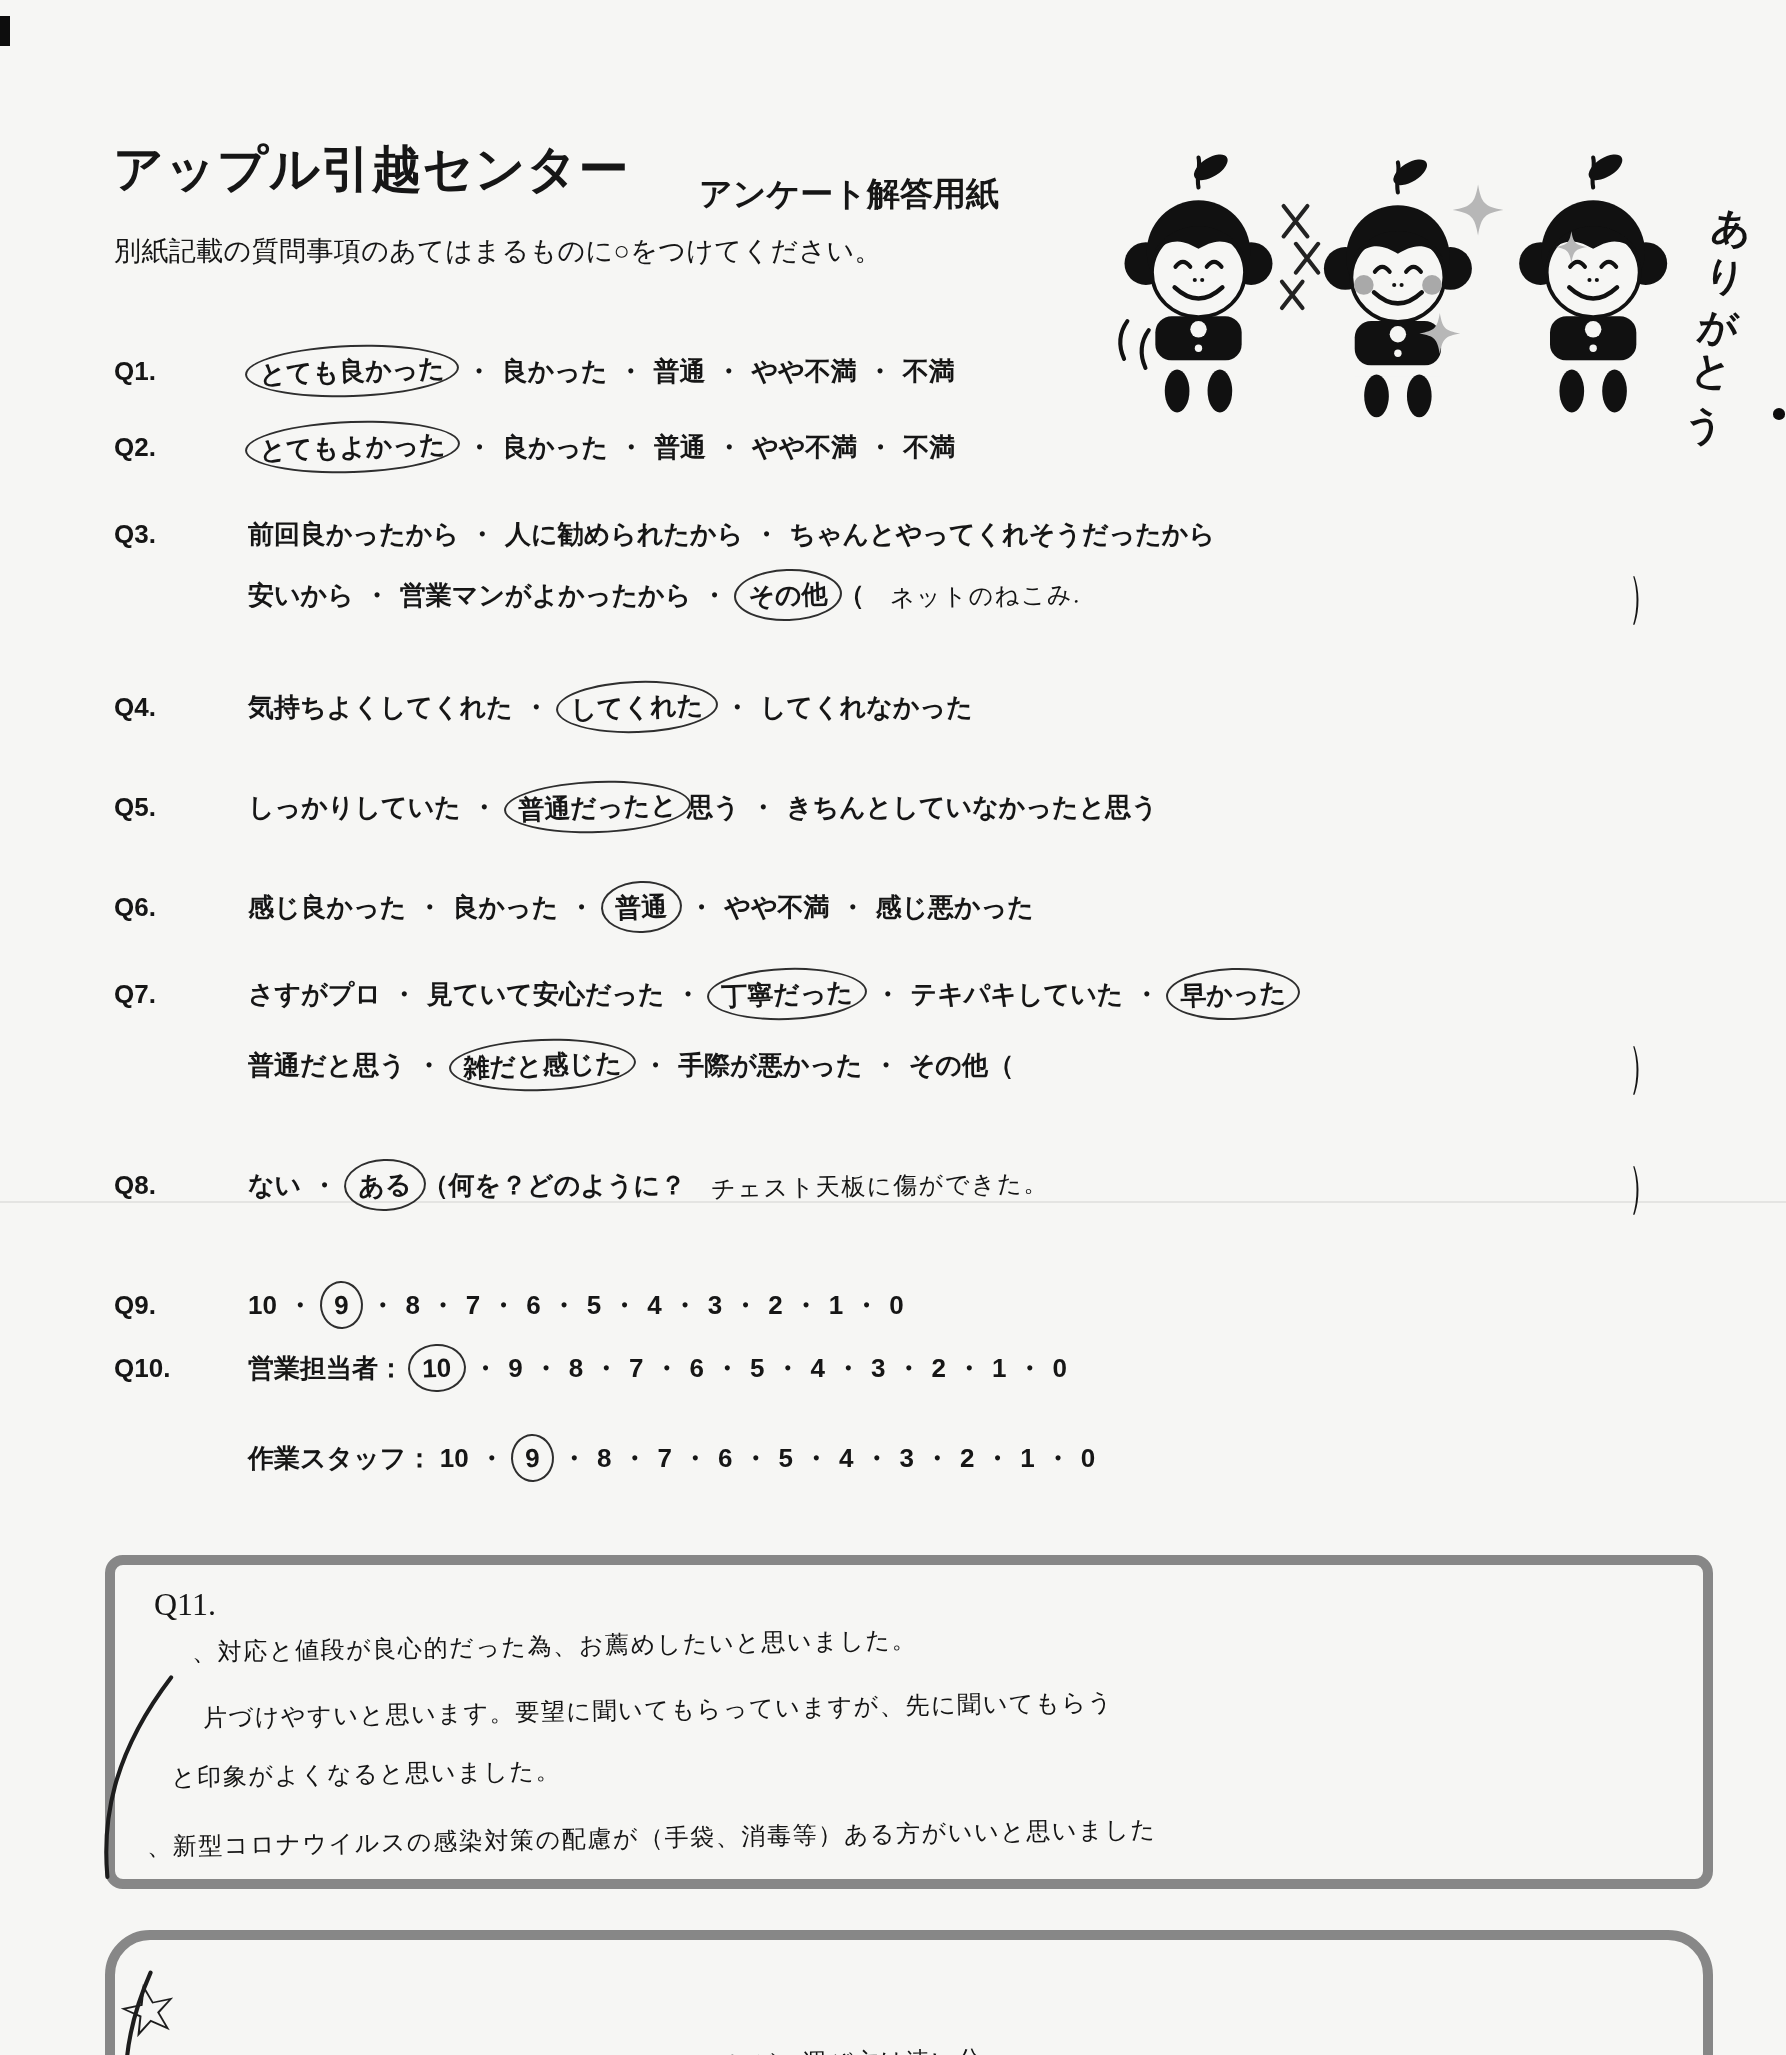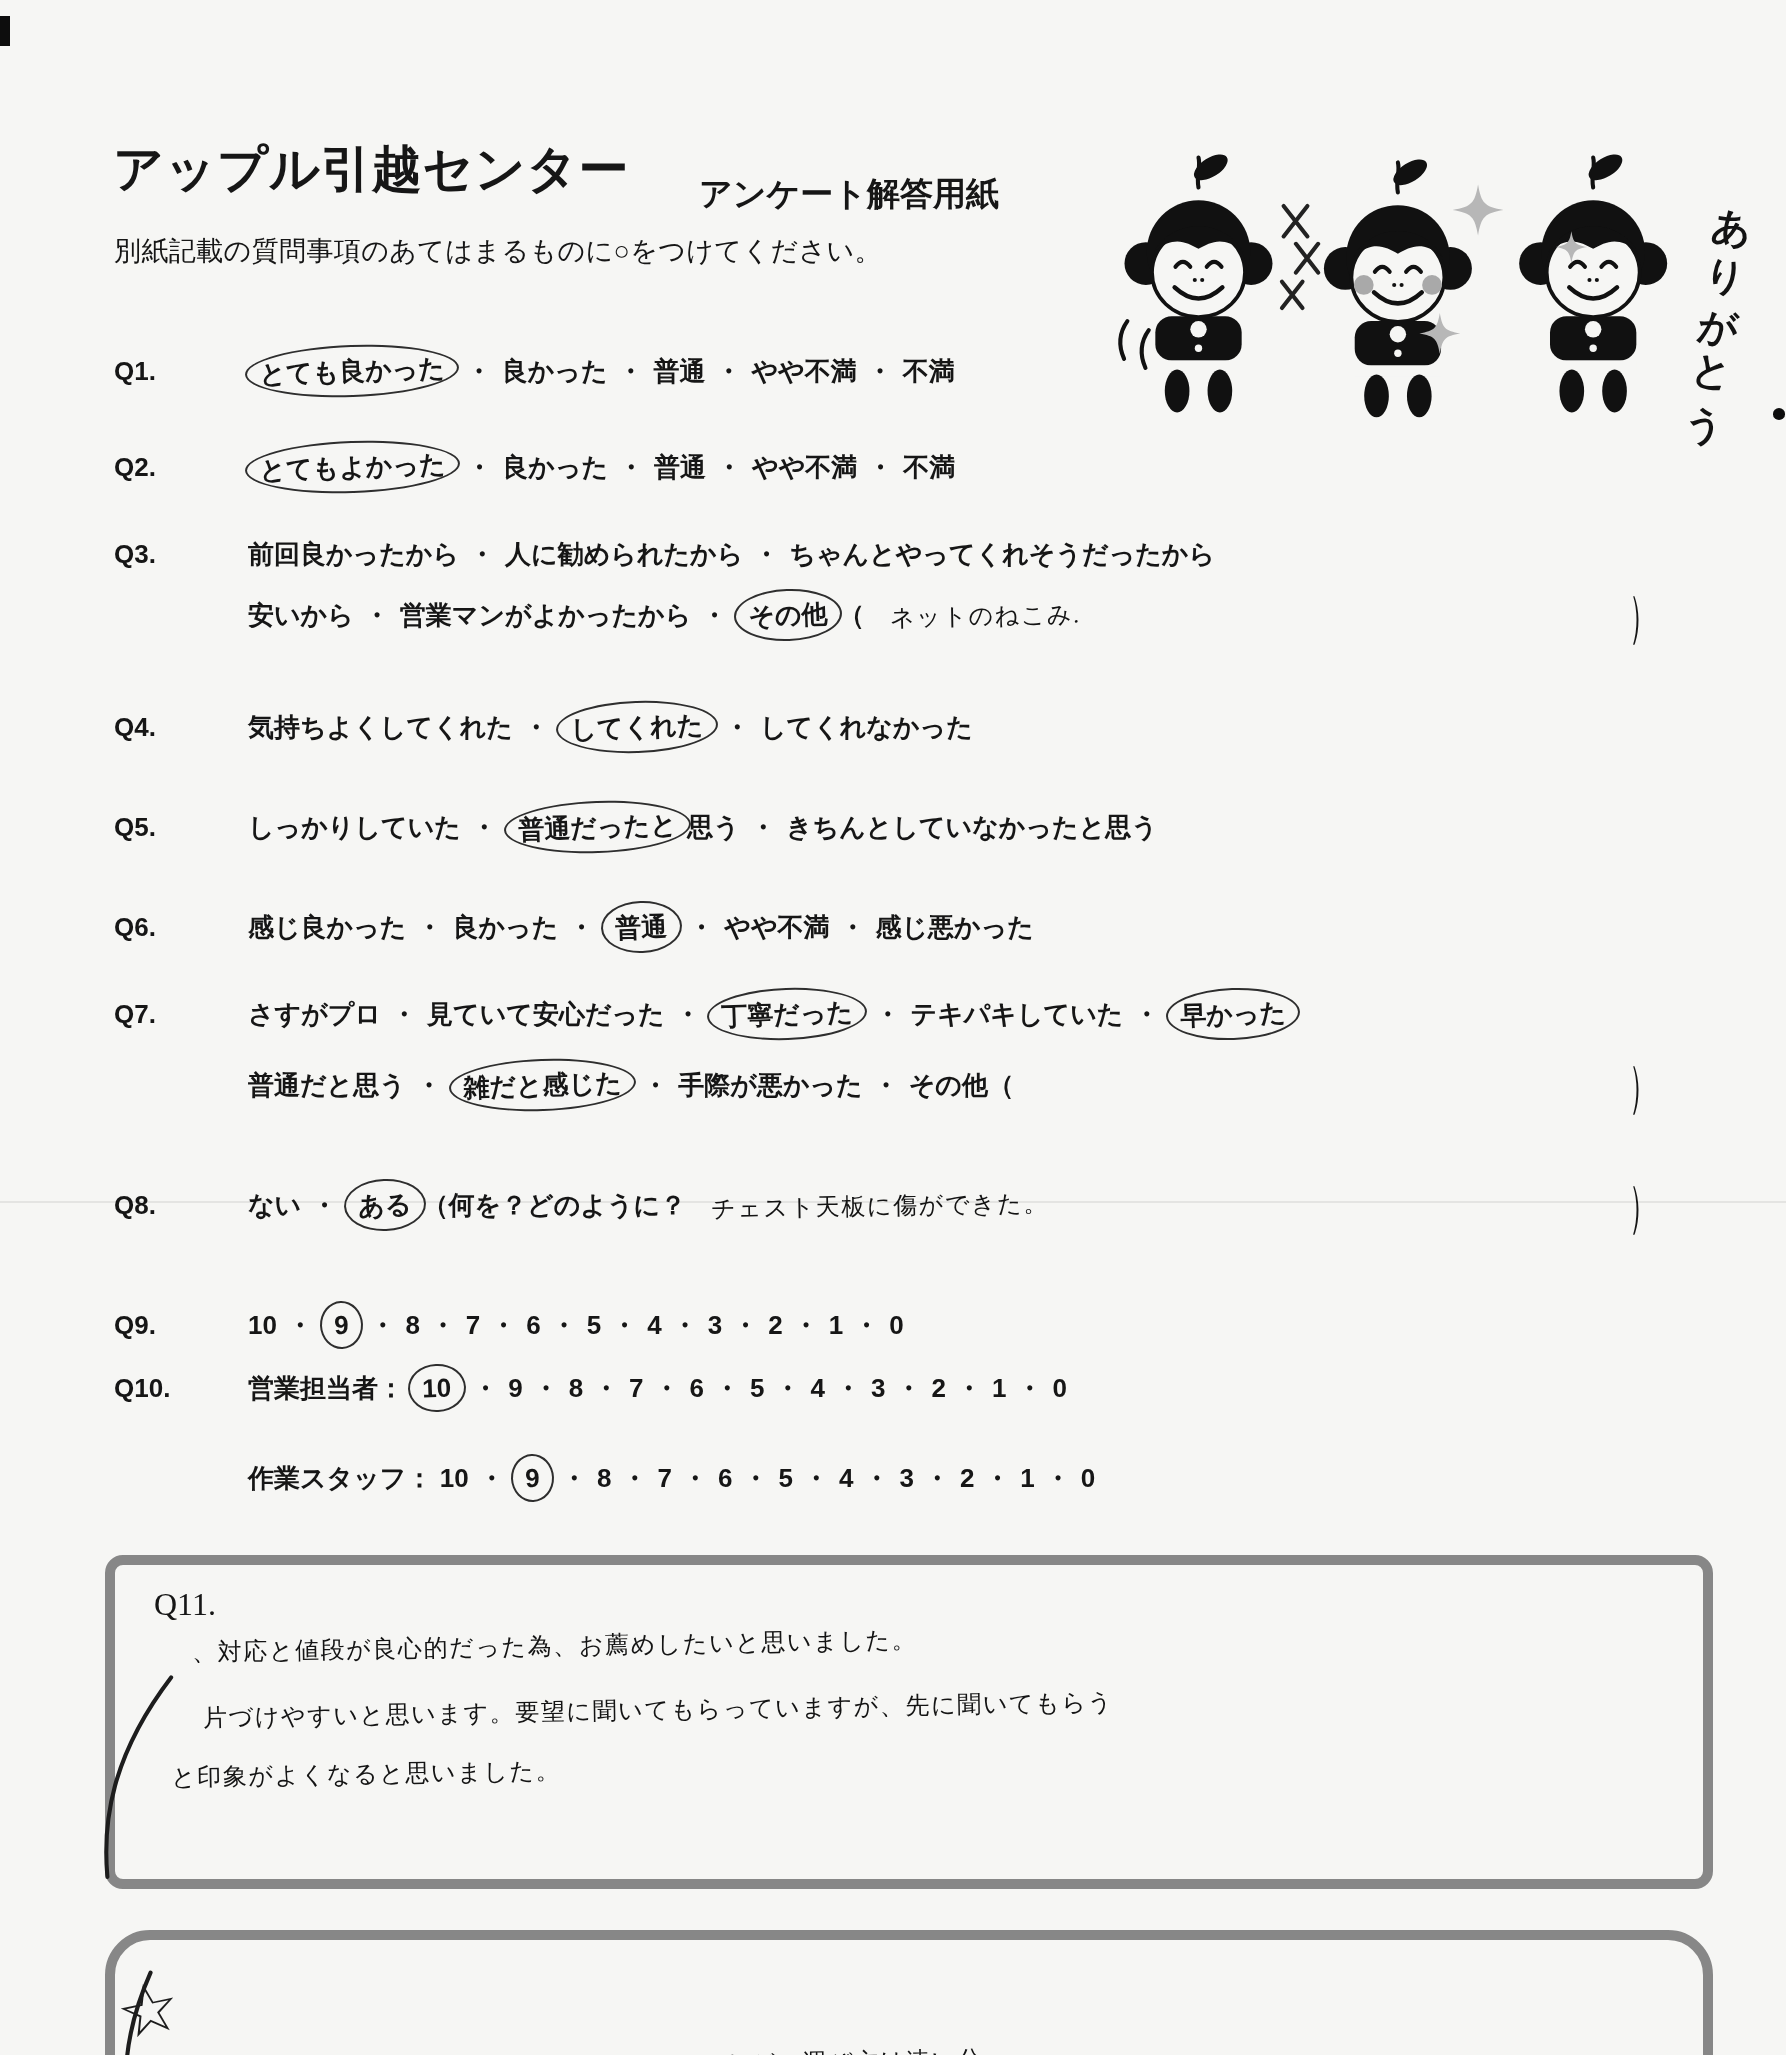--- a/index.html
+++ b/index.html
@@ -13,21 +13,21 @@
 
   
   .mascots{position:absolute;left:1106px;top:140px;}
   .thanks{position:absolute;left:1694px;top:181px;writing-mode:vertical-rl;text-orientation:upright;
           font-family:cursive;font-size:39px;font-weight:700;letter-spacing:5px;color:#131313;
           transform:rotate(8deg);}
 
   
   #questions{position:absolute;left:114px;top:353px;width:1567px;}
   .q{margin-bottom:49px;}
-  .q:nth-child(1){margin-bottom:60px}.q:nth-child(2){margin-bottom:51px}
+  .q:nth-child(1){margin-bottom:40px}.q:nth-child(2){margin-bottom:51px}
   .q:nth-child(3){margin-bottom:76px}.q:nth-child(4){margin-bottom:64px}
   .q:nth-child(5){margin-bottom:64px}.q:nth-child(6){margin-bottom:51px}
   .q:nth-child(7){margin-bottom:84px}.q:nth-child(8){margin-bottom:84px}
   .q:nth-child(9){margin-bottom:27px}.q:nth-child(10){margin-bottom:0}
   .q .q-line + .q-line{margin-top:25.5px;}
   .q:nth-child(7) .q-line + .q-line{margin-top:35px;}
   .q:nth-child(10) .q-line + .q-line{margin-top:54px;}
   .q-line{display:flex;align-items:center;min-height:36px;font-size:26px;font-weight:700;white-space:pre;}
   .q-label{flex:0 0 134px;}
   .seg{white-space:pre;}
@@ -162,20 +162,21 @@
         <div class="q-line"><span class="q-label"></span><span class="seg">作業スタッフ： </span><span class="seg">10</span><span class="seg sep">・</span><span class="seg circled">9</span><span class="seg sep">・</span><span class="seg">8</span><span class="seg sep">・</span><span class="seg">7</span><span class="seg sep">・</span><span class="seg">6</span><span class="seg sep">・</span><span class="seg">5</span><span class="seg sep">・</span><span class="seg">4</span><span class="seg sep">・</span><span class="seg">3</span><span class="seg sep">・</span><span class="seg">2</span><span class="seg sep">・</span><span class="seg">1</span><span class="seg sep">・</span><span class="seg">0</span></div>
       </div>
     </div>
 
   <div class="cbox" id="q11-box">
     <div class="q11-label">Q11.</div>
     <div class="hand-lines" id="q11-lines">
         <div class="hand-line"><span class="seg hand">、対応と値段が良心的だった為、お薦めしたいと思いました。</span></div>
         <div class="hand-line"><span class="seg hand">片づけやすいと思います。要望に聞いてもらっていますが、先に聞いてもらう</span></div>
         <div class="hand-line"><span class="seg hand">と印象がよくなると思いました。</span></div>
+        <div class="hand-line"><span class="seg hand">、新型コロナウイルスの感染対策の配慮が（手袋、消毒等）ある方がいいと思いました</span></div>
       </div>
   </div>
 
   <div class="star">☆</div>
   <svg class="doodles" width="107" height="518" viewBox="0 0 260 1260">
     <path d="M185 40 C40 230 18 390 30 525" stroke="#1d1d1d" stroke-width="10" fill="none" stroke-linecap="round"></path>
     <path d="M135 758 C72 900 58 1040 94 1152" stroke="#1d1d1d" stroke-width="10" fill="none" stroke-linecap="round"></path>
     <path d="M58 1096 L96 1156 L124 1088" stroke="#1d1d1d" stroke-width="10" fill="none" stroke-linecap="round" stroke-linejoin="round"></path>
   </svg>
 

